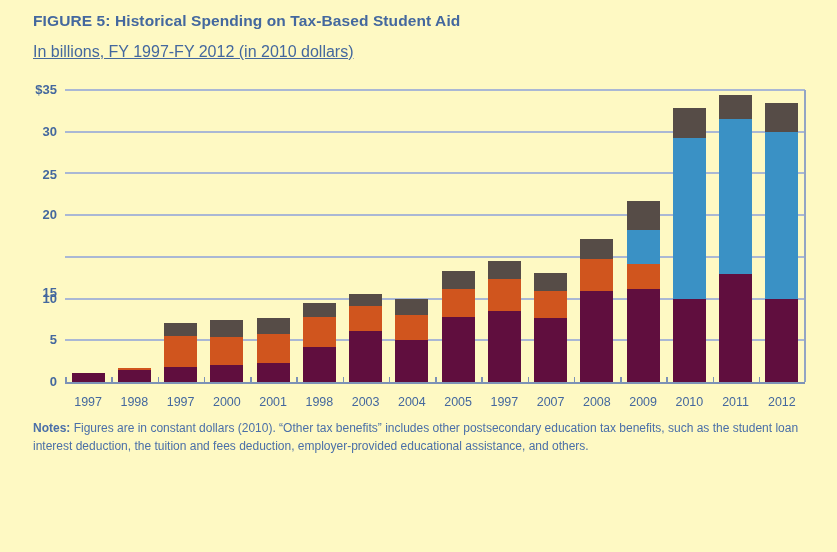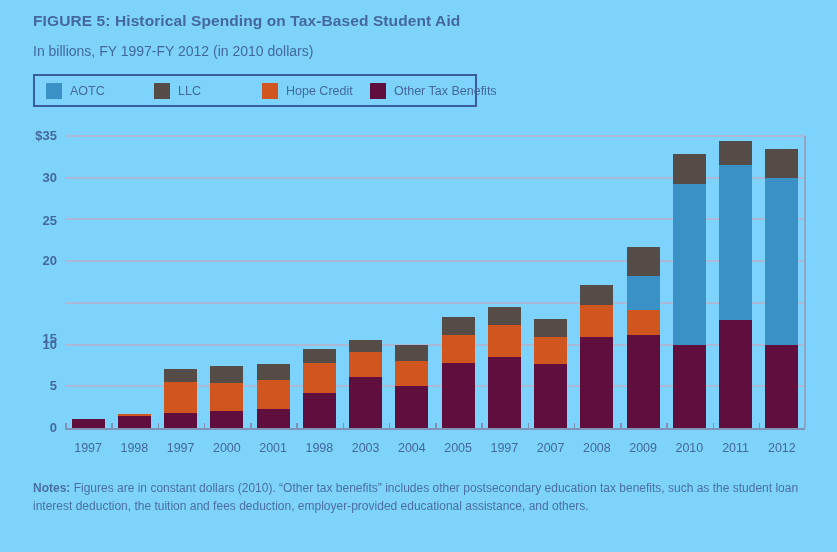--- a/index.html
+++ b/index.html
@@ -1,35 +1,36 @@
 <!DOCTYPE html>
 <html><head>
 <meta charset="utf-8">
 <style>
   html,body{margin:0;padding:0;background:#ffffff;}
   .page{
     position:relative;
     width:837px;height:552px;
-    background:#7dd3fc;
+    background:#fef9c3;
     font-family:"Liberation Sans", sans-serif;
     overflow:hidden;
     box-sizing:border-box;
     padding:12px 0 12px 33px;
     color:#44689e;
   }
   .title{
     font-size:15.5px;
     font-weight:bold;
     color:#44689e;
     letter-spacing:.1px;
   }
   .subtitle{
     margin-top:13px;
-    font-size:14px;
-    color:#44689e;
+    font-size:16px;
+    color:#44689e;
+    text-decoration:underline;
   }
   .legend{
     margin-top:15px;
     width:440px;
     border:2px solid #3b5c9c;
     display:flex;
     align-items:center;
     height:29px;
     box-sizing:content-box;
   }
@@ -116,21 +117,21 @@
     width:740px;
     display:flex;
   }
   .xlabel{
     width:46.25px;
     text-align:center;
     font-size:12.5px;
     color:#44689e;
   }
   .notes{
-    margin-top:25px;
+    margin-top:11px;
     width:792px;
     font-size:12px;
     line-height:1.48;
     color:#4a6fa8;
   }
   .notes b, .source b{font-weight:bold;}
   .source{
     margin-top:9px;
     width:792px;
     font-size:12px;
@@ -139,38 +140,20 @@
 </style>
 </head>
 <body>
 
 <div class="page">
 
   <div class="title">FIGURE 5: Historical Spending on Tax-Based Student Aid</div>
 
   <div class="subtitle">In billions, FY 1997-FY 2012 (in 2010 dollars)</div>
 
-  <div class="legend">
-      <div class="legend-item">
-        <span class="legend-swatch" style="background: rgb(58, 145, 197);"></span>
-        <span class="legend-label">AOTC</span>
-      </div>
-      <div class="legend-item">
-        <span class="legend-swatch" style="background: rgb(86, 76, 71);"></span>
-        <span class="legend-label">LLC</span>
-      </div>
-      <div class="legend-item">
-        <span class="legend-swatch" style="background: rgb(208, 85, 30);"></span>
-        <span class="legend-label">Hope Credit</span>
-      </div>
-      <div class="legend-item">
-        <span class="legend-swatch" style="background: rgb(96, 14, 62);"></span>
-        <span class="legend-label">Other Tax Benefits</span>
-      </div>
-    </div>
 
   <div class="chart">
     <div id="plot-layers" style="position:absolute;inset:0;">
         <div class="gridline" style="top: -1px;"></div>
         <div class="ylabel" style="top: -8px; text-align: right;">$35</div>
         <div class="gridline" style="top: 40.7143px;"></div>
         <div class="ylabel" style="top: 33.7143px;">30</div>
         <div class="gridline" style="top: 82.4286px;"></div>
         <div class="ylabel" style="top: 77px;">25</div>
         <div class="gridline" style="top: 124.143px;"></div>

